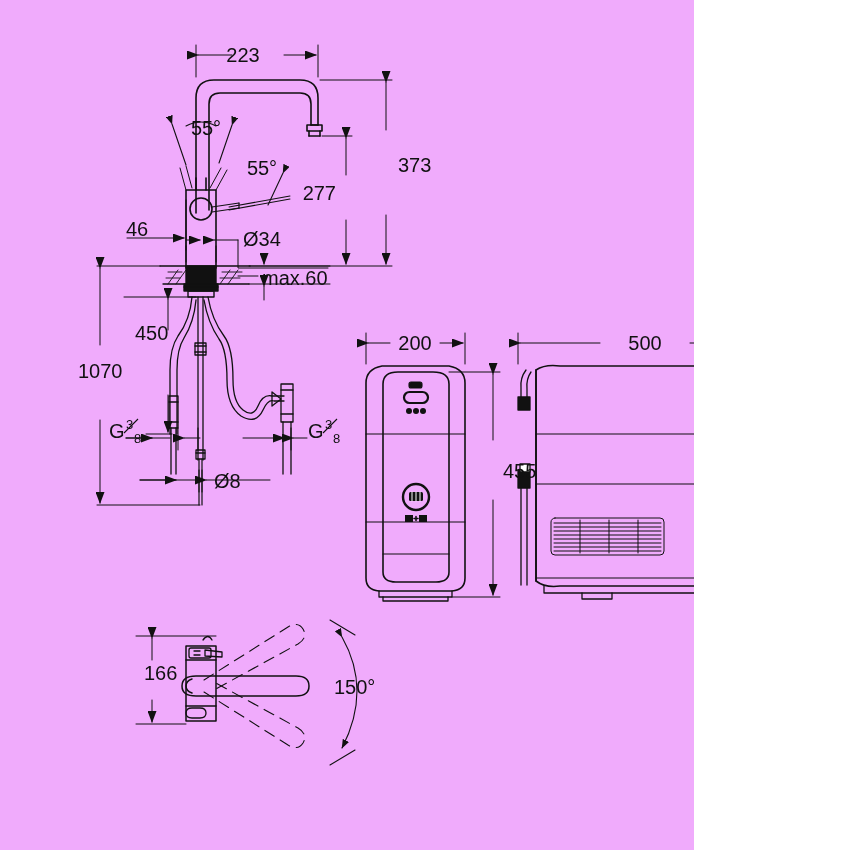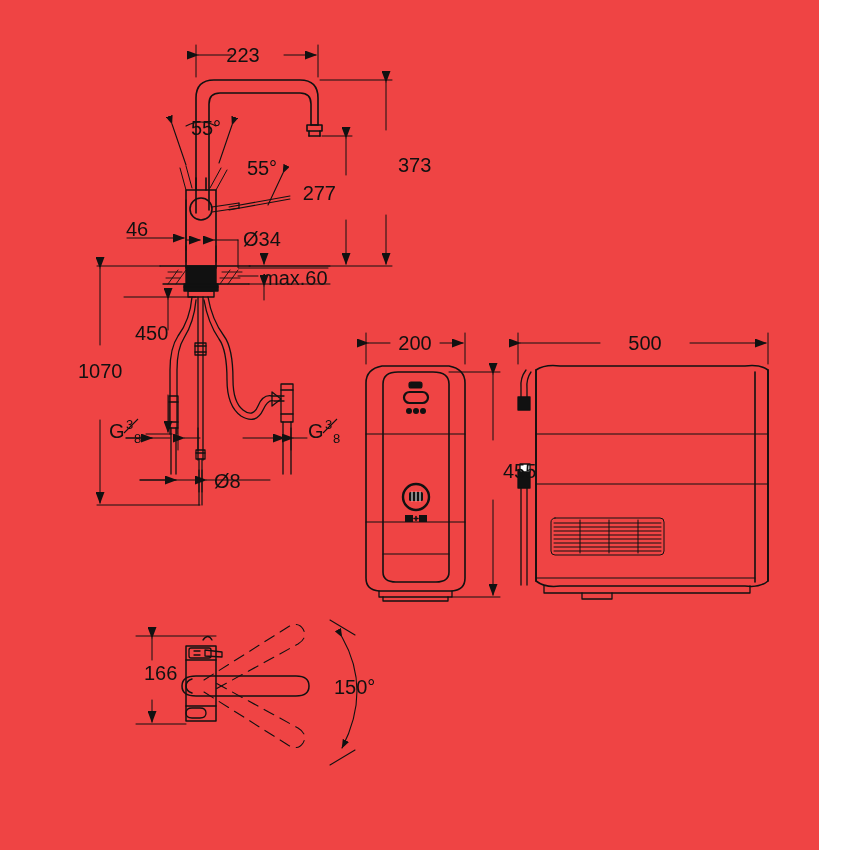--- a/index.html
+++ b/index.html
@@ -1,17 +1,17 @@
 <!DOCTYPE html>
 <html><head>
 <meta charset="utf-8">
 <style>
   html,body{margin:0;padding:0;background:#ffffff;}
   body{width:850px;height:850px;font-family:"Liberation Sans",sans-serif;color:#1a1a1a;}
-  #stage{position:relative;width:819px;height:850px;overflow:hidden;background:#ef4444;}
+  #stage{position:relative;width:694px;height:850px;overflow:hidden;background:#f0abfc;}
   svg.drawing{position:absolute;left:0;top:0;width:850px;height:850px;}
   .dimtext{font-family:"Liberation Sans",sans-serif;font-size:20px;fill:#111;}
   .dimtext-sm{font-family:"Liberation Sans",sans-serif;font-size:13px;fill:#111;}
 </style>
 </head>
 <body>
 
 <div id="stage">
 
 <svg class="drawing" viewBox="0 0 850 850" xmlns="http://www.w3.org/2000/svg">

